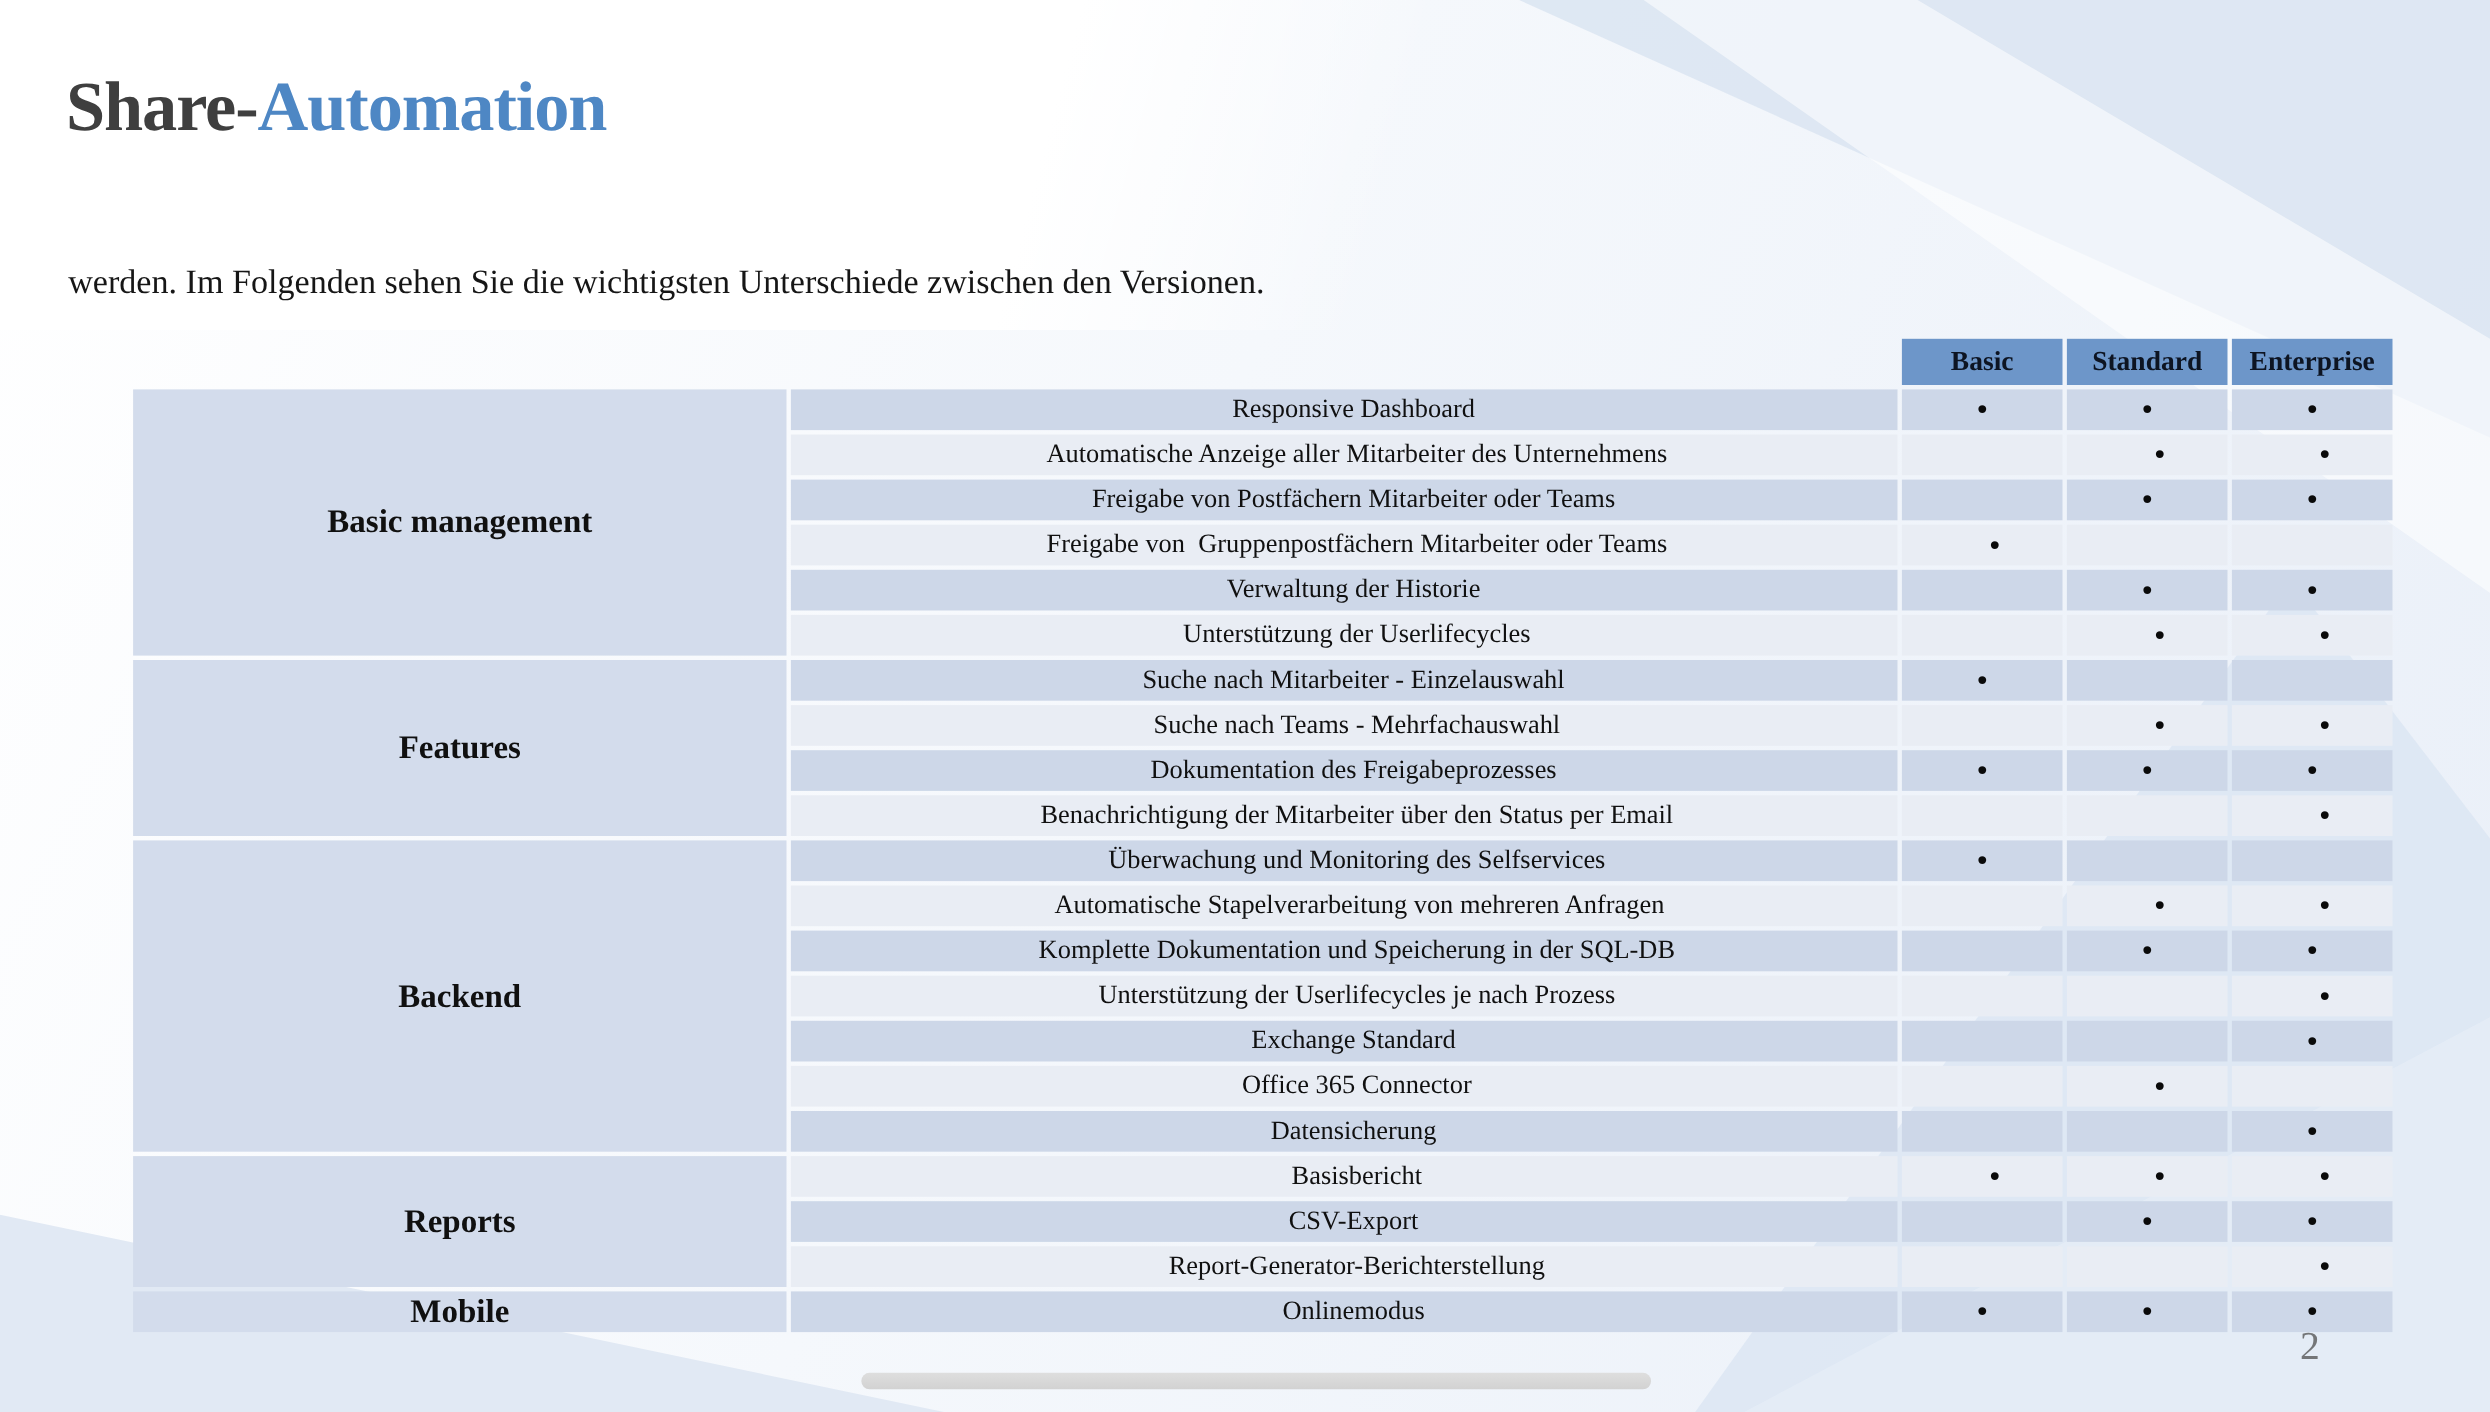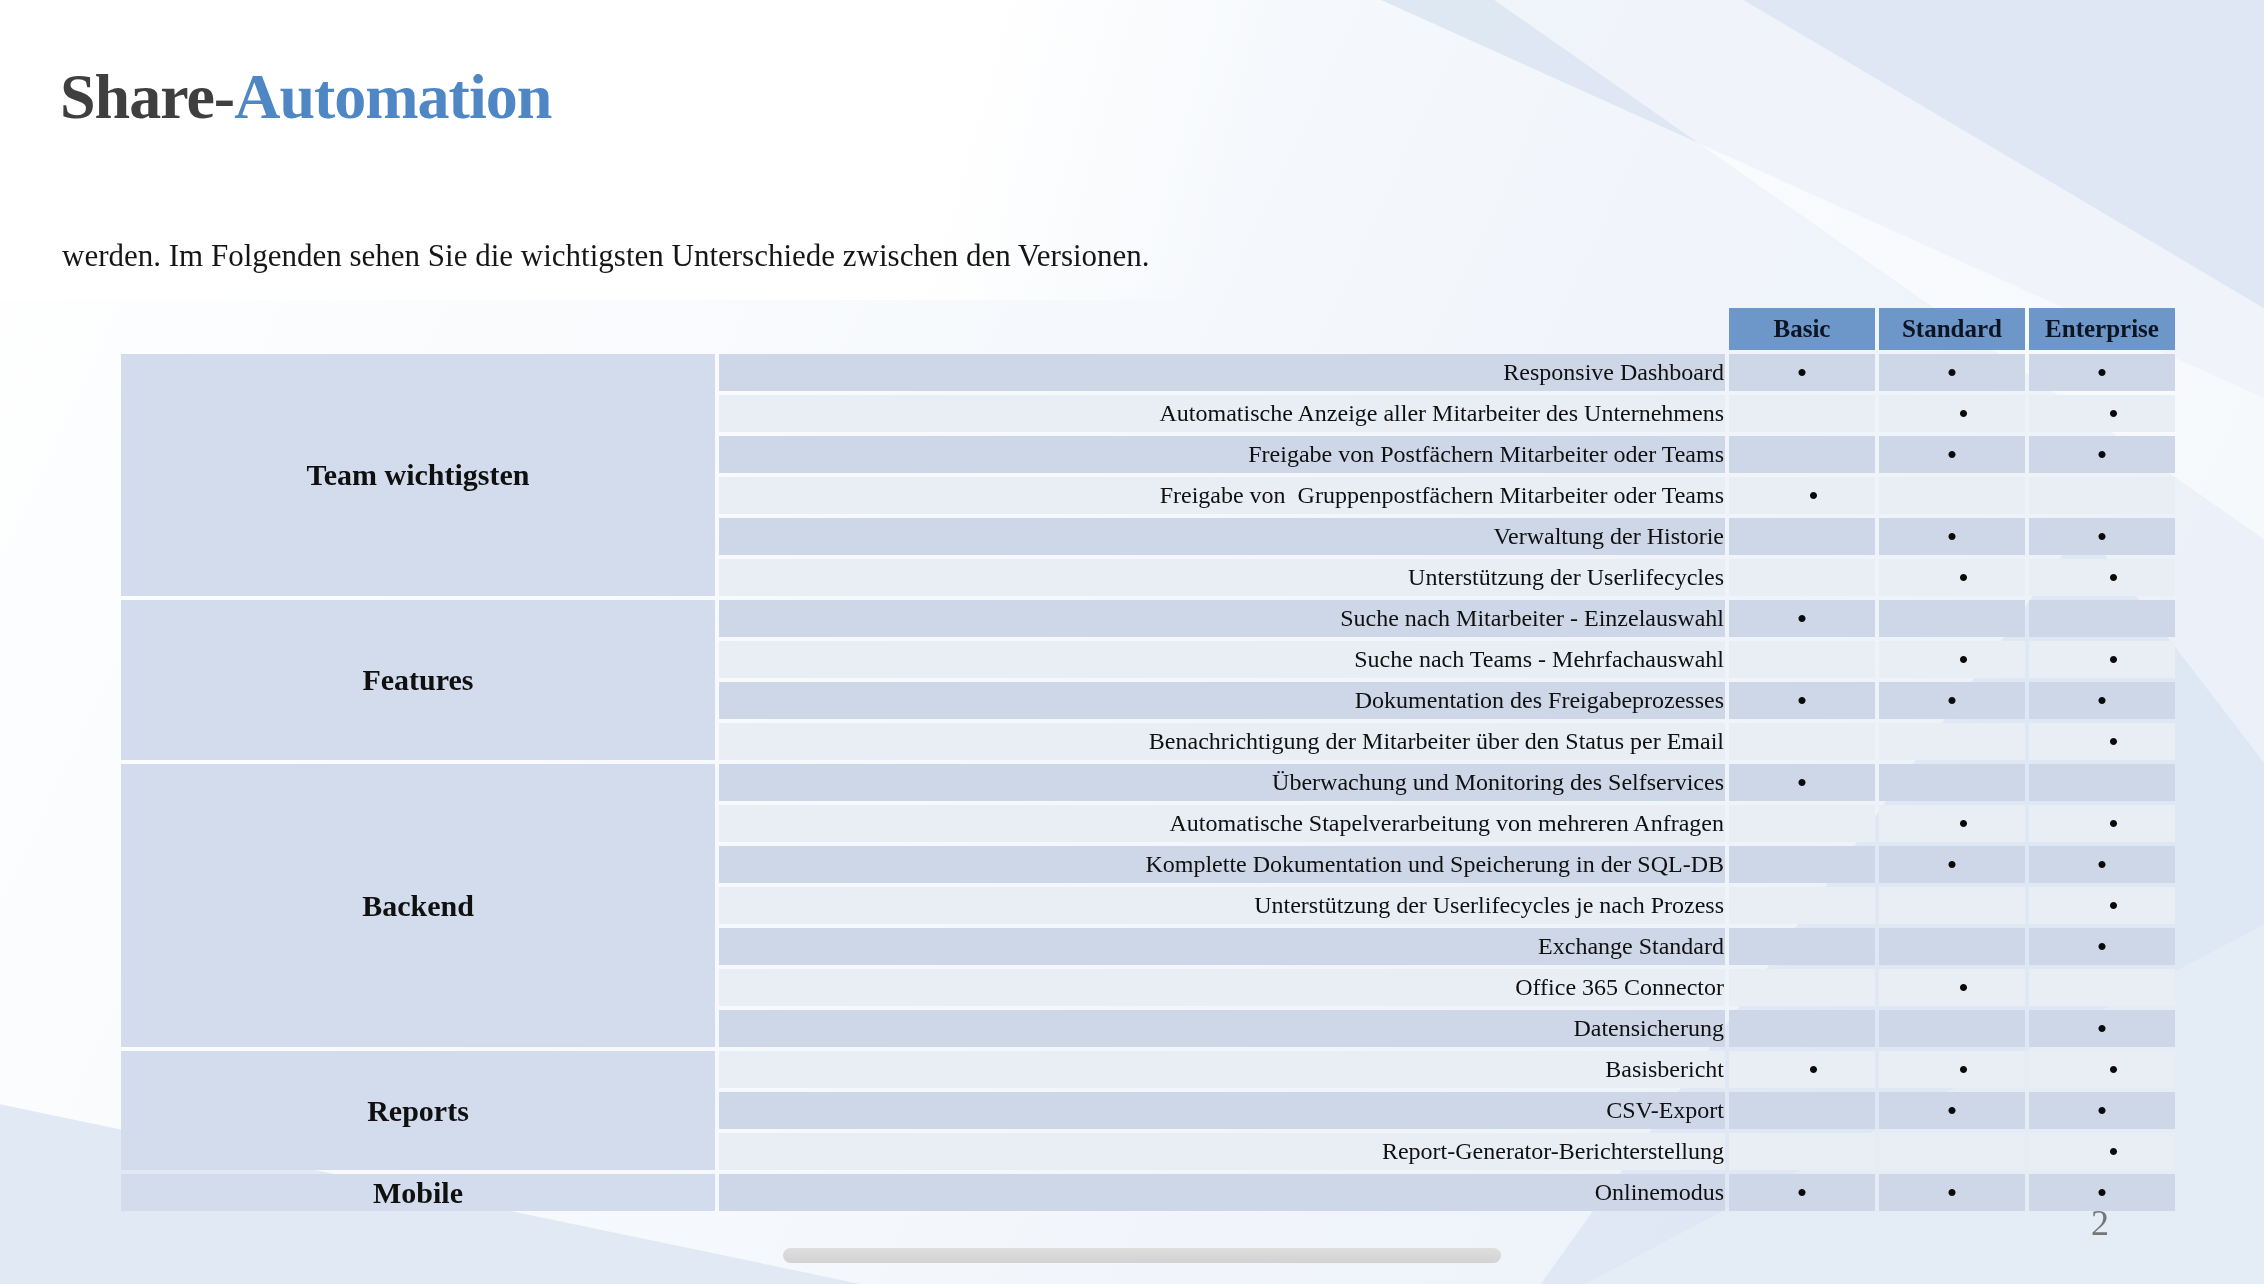--- a/index.html
+++ b/index.html
@@ -54,21 +54,21 @@
   th.version {
     background: var(--header-bg); color: var(--header-text);
     font-size: 25px; font-weight: bold; height: 40px; text-align: center;
   }
   td { height: 35px; }
   td.cat {
     background: var(--category-bg); color: #101010;
     font-size: 30px; font-weight: bold; text-align: center; vertical-align: middle;
   }
   td.feat {
-    color: #101010; font-size: 24px; text-align: right;
+    color: #101010; font-size: 24px; text-align: center;
     padding-left: 18px; white-space: pre; vertical-align: middle;
   }
   td.mark { text-align: center; vertical-align: middle; }
   td.mark span { font-size: 30px; color: var(--bullet); line-height: 1; }
   td.dark  { background: var(--row-dark); }
   td.light { background: var(--row-light); padding-left: 24px; }
 
   .page-number {
     position: absolute; left: 2060px; top: 1202px; width: 80px;
     text-align: center; font-size: 36px; color: var(--page-number-color);
@@ -110,21 +110,21 @@
       <tr>
         <th class="corner"></th>
         <th class="corner"></th>
         <th class="version">Basic</th>
         <th class="version">Standard</th>
         <th class="version">Enterprise</th>
       </tr>
     </thead>
     <tbody>
         <tr>
-          <td class="cat" rowspan="6">Team wichtigsten</td>
+          <td class="cat" rowspan="6">Basic management</td>
           <td class="feat dark">Responsive Dashboard</td>
           <td class="mark dark"><span>•</span></td>
           <td class="mark dark"><span>•</span></td>
           <td class="mark dark"><span>•</span></td>
         </tr>
         <tr>
           <td class="feat light">Automatische Anzeige aller Mitarbeiter des Unternehmens</td>
           <td class="mark light"></td>
           <td class="mark light"><span>•</span></td>
           <td class="mark light"><span>•</span></td>

